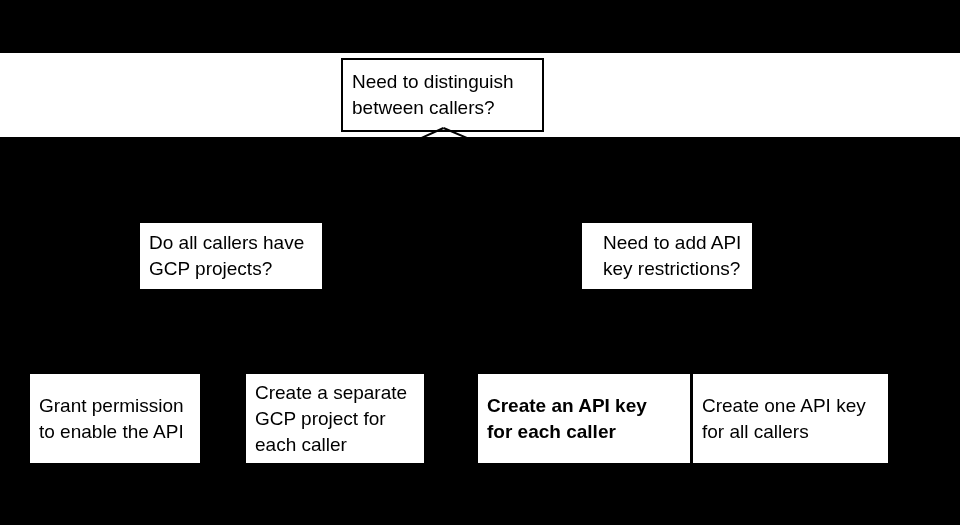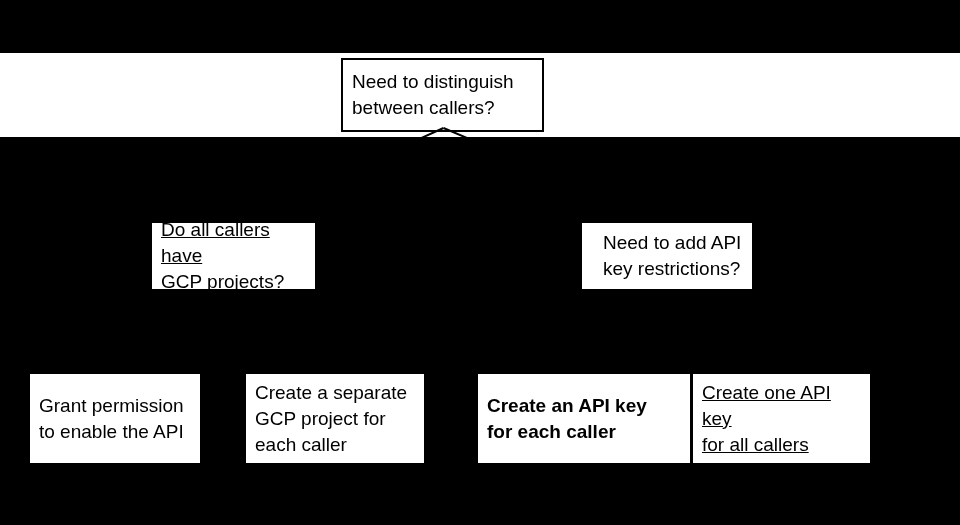--- a/index.html
+++ b/index.html
@@ -11,26 +11,26 @@
     position:absolute;left:0;top:53px;width:960px;height:84px;
     background:#fff;overflow:hidden;
   }
   .connector-svg{position:absolute;left:0;top:0;pointer-events:none;z-index:3;}
   .node{
     position:absolute;background:#fff;display:flex;align-items:center;
     box-sizing:border-box;font-size:19px;line-height:26px;
   }
   .node .label{white-space:pre-line;padding:0 9px;}
   .node-root{left:341px;top:58px;width:203px;height:74px;border:2px solid #000;z-index:2;}
-  .node-mid-left{left:152px;top:223px;width:163px;height:66px;text-decoration:underline;}
+  .node-mid-left{left:140px;top:223px;width:182px;height:66px;}
   .node-mid-right{left:582px;top:223px;width:170px;height:66px;padding-left:12px;}
   .node-leaf-a{left:30px;top:374px;width:170px;height:89px;}
   .node-leaf-b{left:246px;top:374px;width:178px;height:89px;}
   .node-leaf-c{left:478px;top:374px;width:212px;height:89px;font-weight:bold;}
-  .node-leaf-d{left:693px;top:374px;width:177px;height:89px;text-decoration:underline;}
+  .node-leaf-d{left:693px;top:374px;width:195px;height:89px;}
 </style>
 </head>
 <body>
 
 <div class="stage">
 
   <div class="band"></div>
 
   <svg class="connector-svg" width="960" height="137" viewBox="0 0 960 137">
     <line x1="443.5" y1="128" x2="233.5" y2="223" stroke="#000" stroke-width="2"></line>

